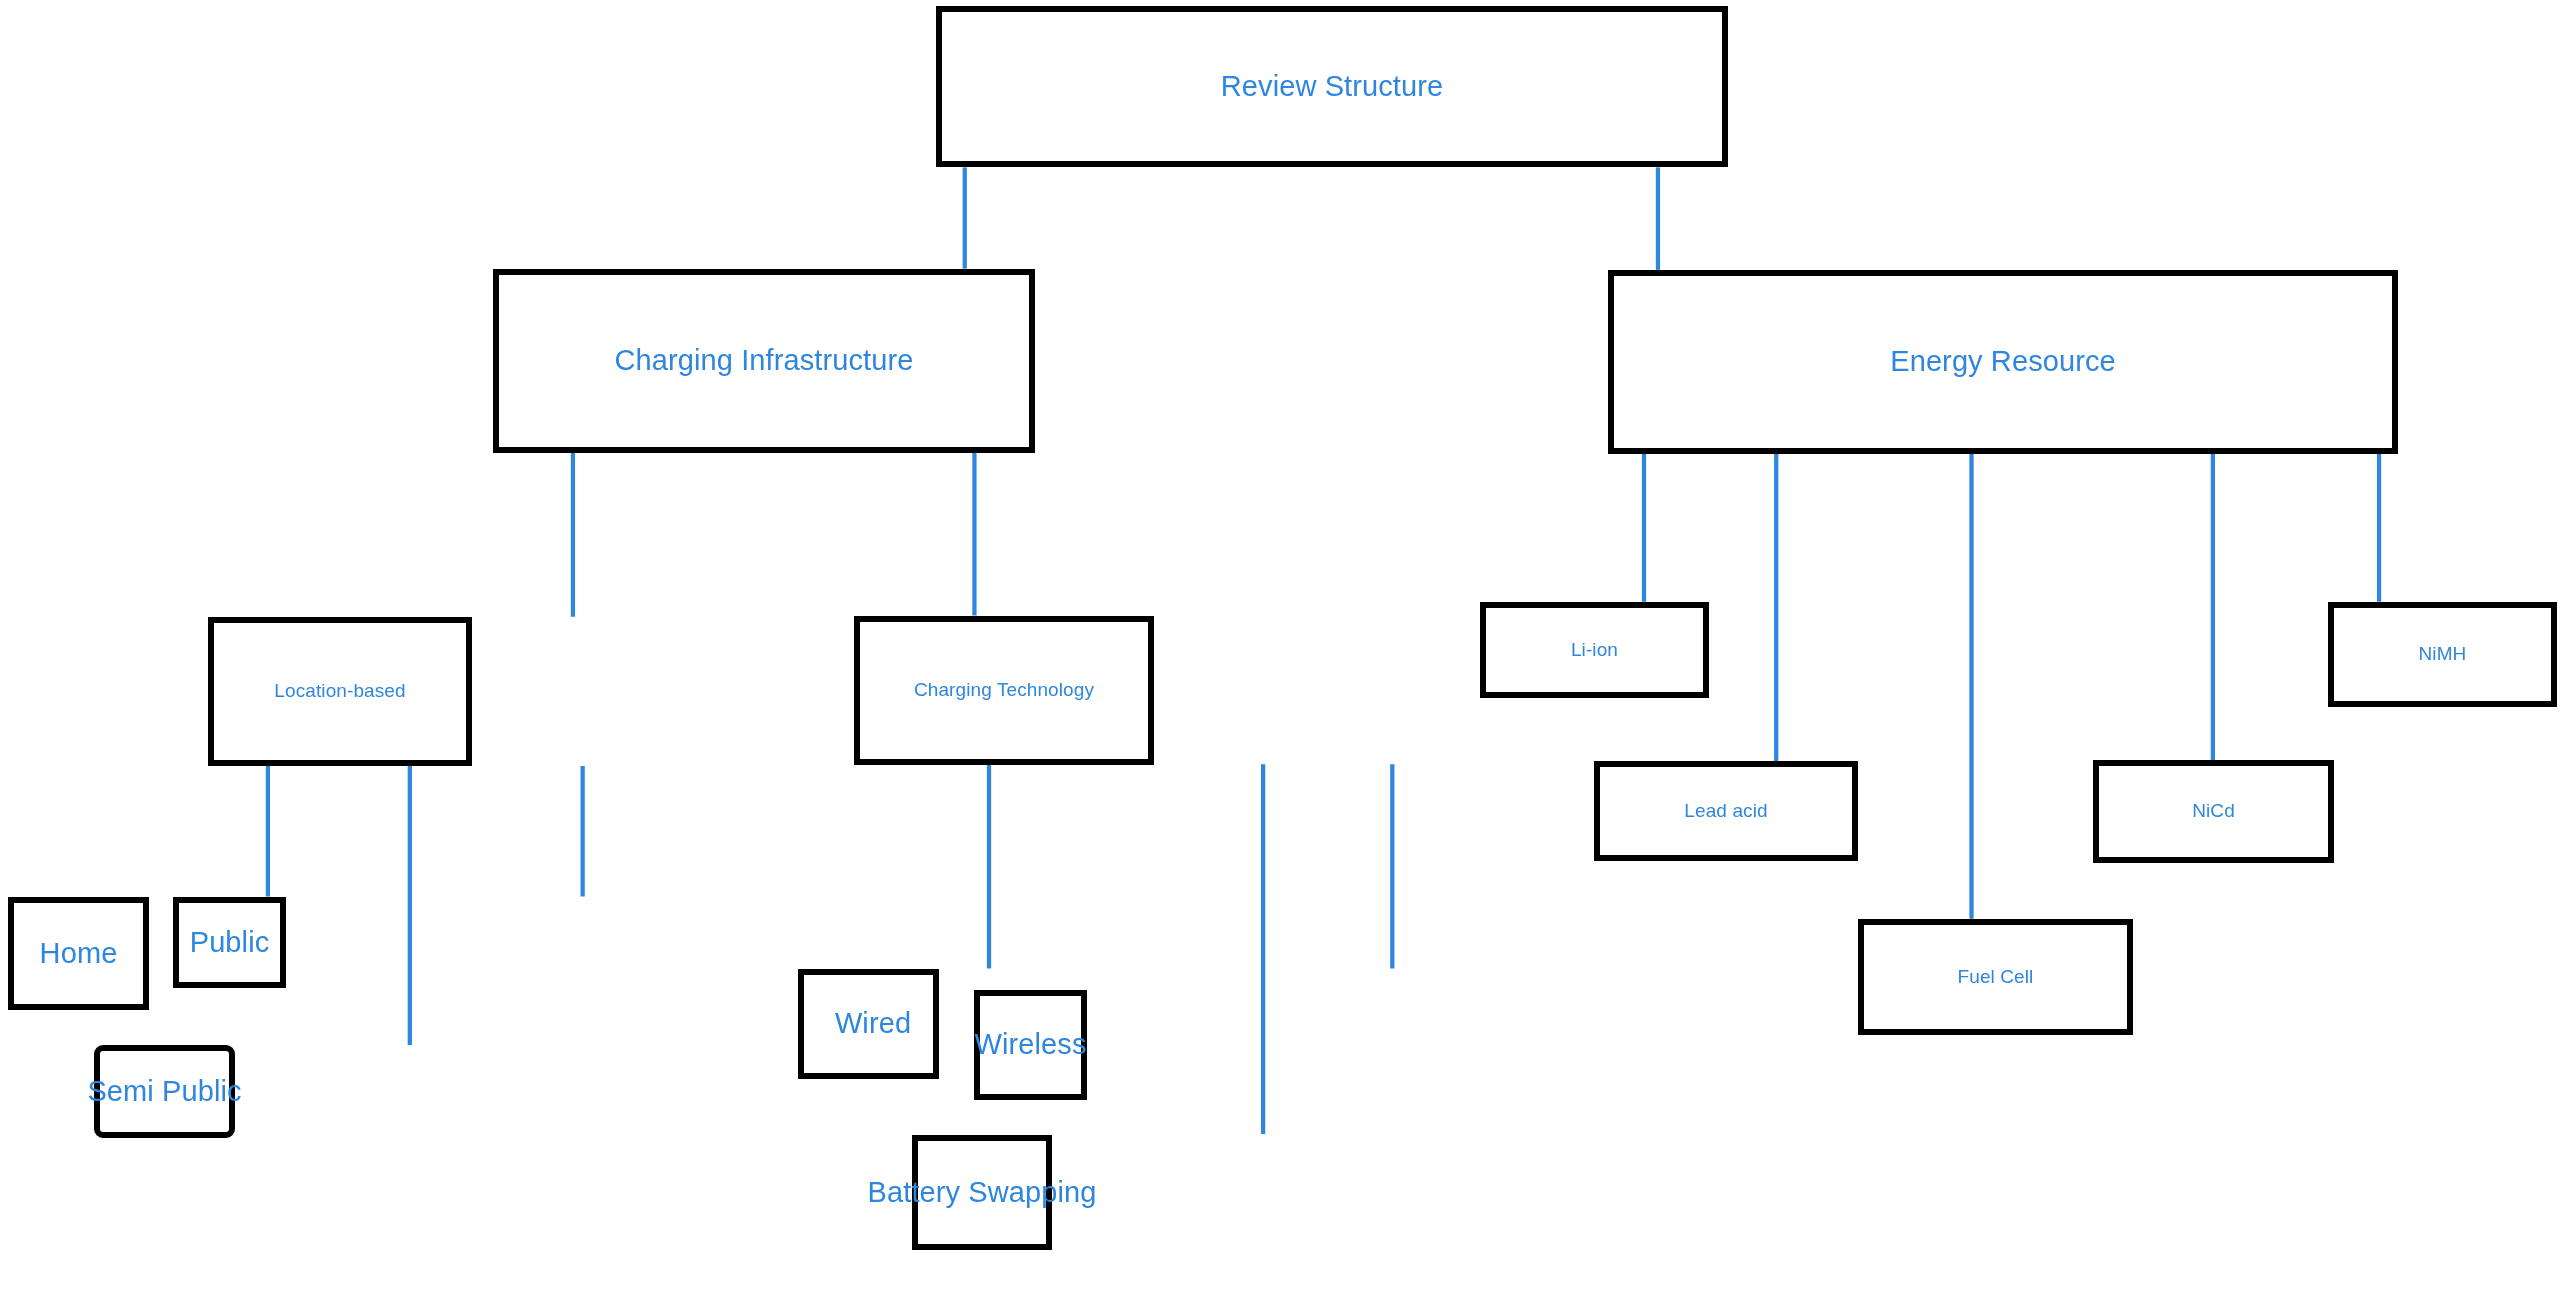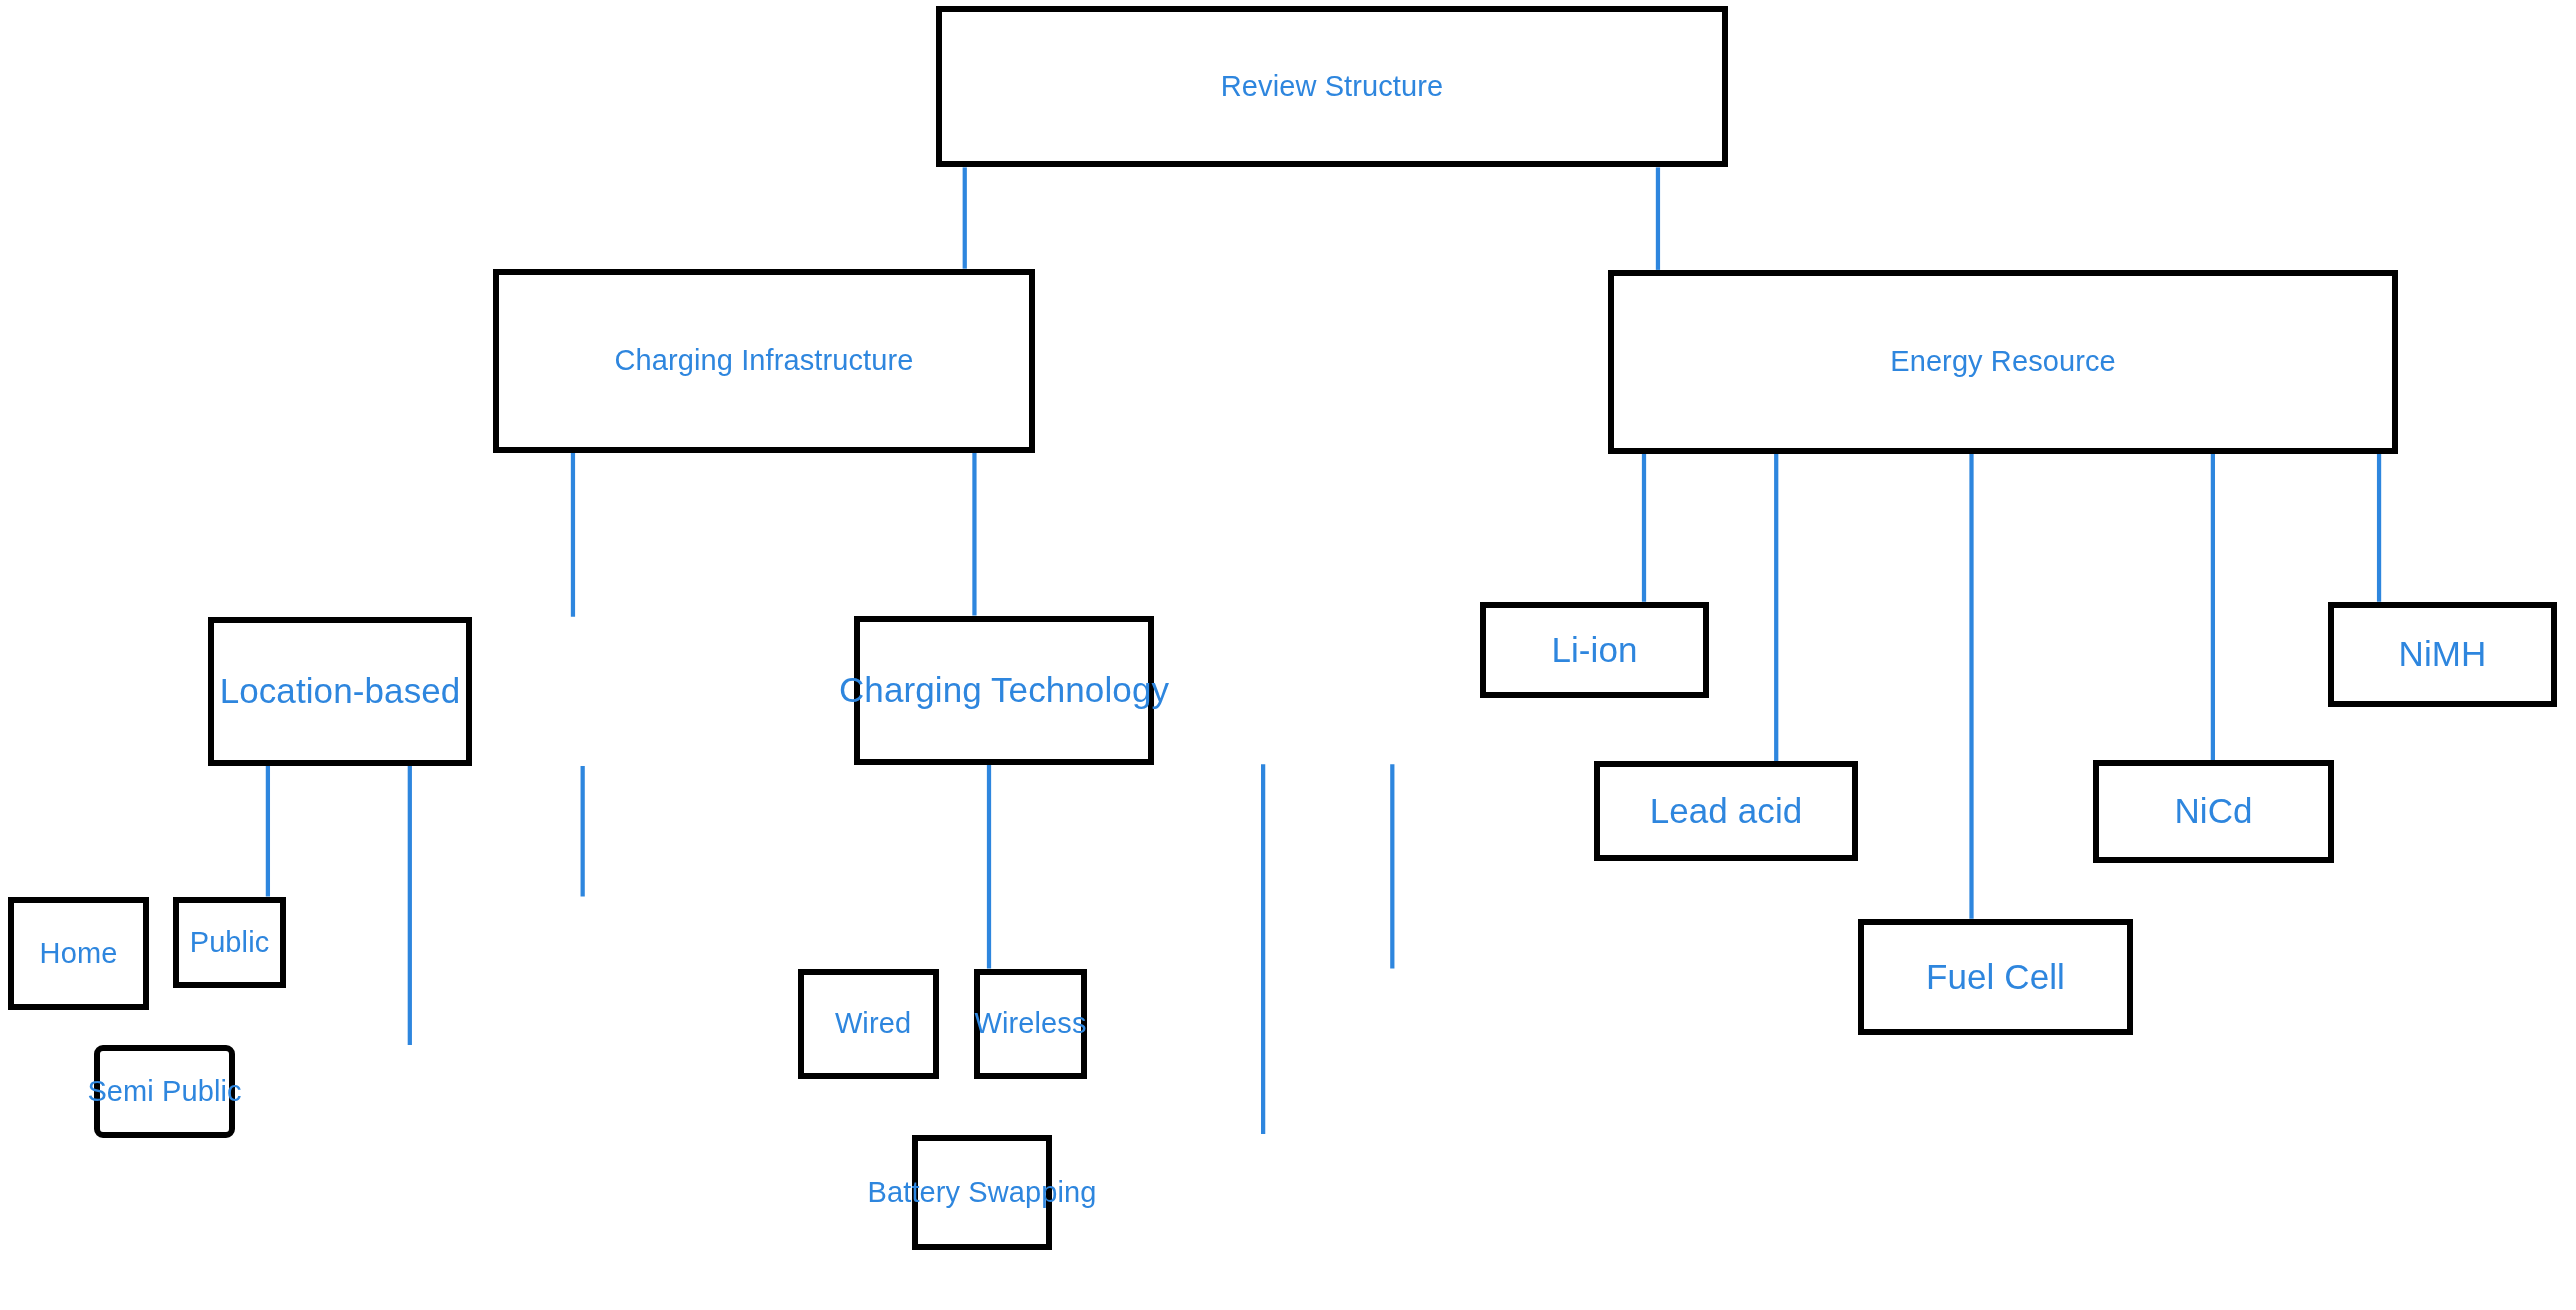--- a/index.html
+++ b/index.html
@@ -42,21 +42,21 @@
     font-family: "Liberation Sans", sans-serif;
     font-weight: 400;
     font-size: 28px;
     line-height: 1.1;
     letter-spacing: 0.1px;
     white-space: nowrap;
     text-align: center;
   }
   .node.lvl0 .node-label { font-size: 29px; }
   .node.lvl1 .node-label { font-size: 29px; }
-  .node.lvl2 .node-label { font-size: 35px; }
+  .node.lvl2 .node-label { font-size: 19px; }
   .node.lvl3 .node-label { font-size: 29px; }
 </style>
 </head>
 <body>
 
 <div id="canvas">
   <svg id="edges" viewBox="0 0 4246 2160" width="2576" height="1310" xmlns="http://www.w3.org/2000/svg">
       <line x1="1590" y1="276" x2="1590" y2="443" stroke="#2E86DE" stroke-width="7"></line>
       <line x1="2733" y1="276" x2="2733" y2="445" stroke="#2E86DE" stroke-width="7"></line>
       <line x1="944" y1="746" x2="944" y2="1017" stroke="#2E86DE" stroke-width="7"></line>
@@ -94,21 +94,21 @@
       </div>
       <div class="node lvl3" style="left: 173px; top: 897px; width: 113px; height: 91px; border-color: rgb(0, 0, 0); background: rgb(255, 255, 255);">
         <span class="node-label" style="color: rgb(46, 134, 222);">Public</span>
       </div>
       <div class="node lvl3" style="left: 94px; top: 1045px; width: 141px; height: 93px; border-color: rgb(0, 0, 0); background: rgb(255, 255, 255); border-radius: 9px;">
         <span class="node-label" style="color: rgb(46, 134, 222);">Semi Public</span>
       </div>
       <div class="node lvl3" style="left: 798px; top: 969px; width: 141px; height: 110px; border-color: rgb(0, 0, 0); background: rgb(255, 255, 255);">
         <span class="node-label" style="color: rgb(46, 134, 222); margin-left: 9px;">Wired</span>
       </div>
-      <div class="node lvl3" style="left: 974px; top: 969px; width: 113px; height: 110px; border-color: rgb(0, 0, 0); background: rgb(255, 255, 255);">
+      <div class="node lvl3" style="left: 974px; top: 990px; width: 113px; height: 110px; border-color: rgb(0, 0, 0); background: rgb(255, 255, 255);">
         <span class="node-label" style="color: rgb(46, 134, 222);">Wireless</span>
       </div>
       <div class="node lvl3" style="left: 912px; top: 1135px; width: 140px; height: 115px; border-color: rgb(0, 0, 0); background: rgb(255, 255, 255);">
         <span class="node-label" style="color: rgb(46, 134, 222);">Battery Swapping</span>
       </div>
       <div class="node lvl2" style="left: 1480px; top: 602px; width: 229px; height: 96px; border-color: rgb(0, 0, 0); background: rgb(255, 255, 255);">
         <span class="node-label" style="color: rgb(46, 134, 222);">Li-ion</span>
       </div>
       <div class="node lvl2" style="left: 1594px; top: 761px; width: 264px; height: 100px; border-color: rgb(0, 0, 0); background: rgb(255, 255, 255);">
         <span class="node-label" style="color: rgb(46, 134, 222);">Lead acid</span>

